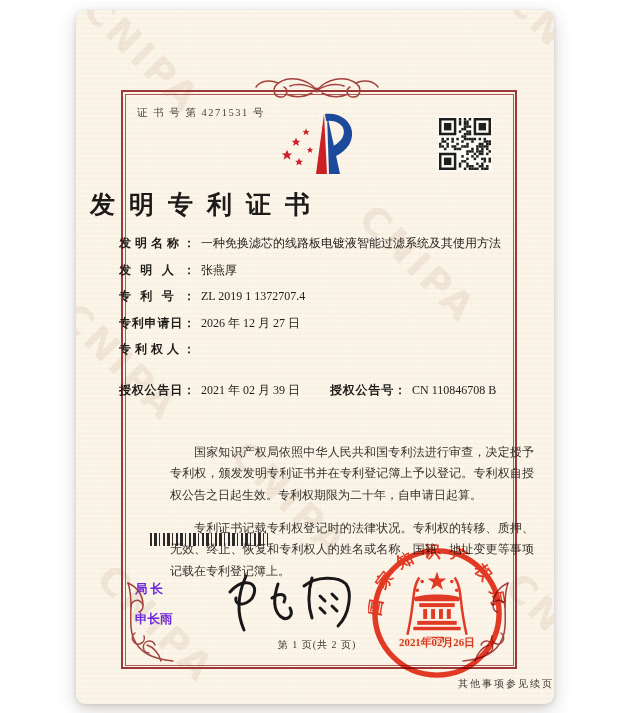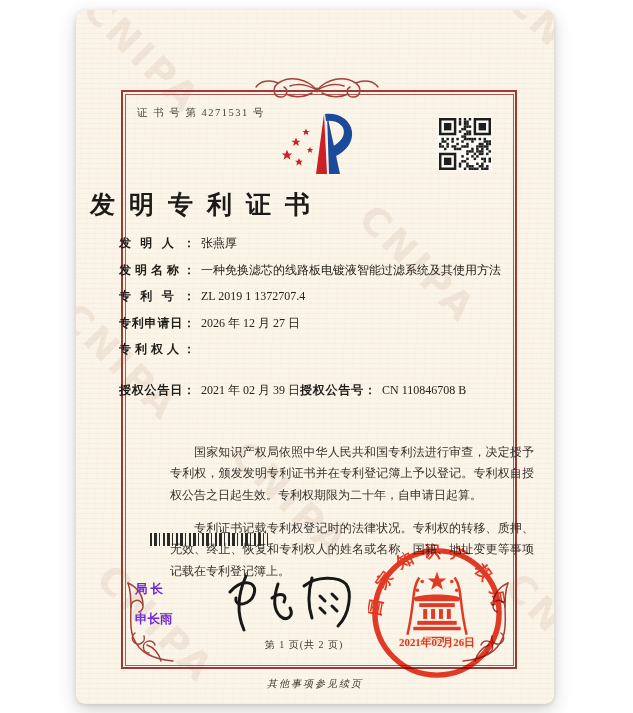--- a/index.html
+++ b/index.html
@@ -50,21 +50,21 @@
   }
   .fields{position:absolute;left:43px;top:226px;width:384px;font-size:12px;color:#24211d;}
   .frow{display:flex;margin-bottom:11.5px;line-height:15px;}
   .flabel{
     flex:0 0 76px;text-align:justify;text-align-last:justify;
     font-weight:bold;color:#1f1d1a;margin-right:6px;white-space:nowrap;
   }
   .fvalue{flex:1;}
   .grant{display:flex;margin-top:14px;line-height:15px;}
   .grant .pair{display:flex;}
-  .grant .pair+.pair{}
+  .grant .pair+.pair{margin-left:30px;}
   .paras{
     position:absolute;left:82px;top:420px;width:388px;left:80px;
     left:82px;
   }
   
   .paras{left:82px;}
   .paras p{
     margin:12px;font-size:12px;line-height:1.78;color:#35312c;
     text-indent:2em;text-align:justify;
   }
@@ -72,27 +72,27 @@
     position:absolute;left:74px;top:523px;width:118px;height:13px;
     background:repeating-linear-gradient(90deg,
       #2a2a2a 0 2px, transparent 2px 4px,
       #2a2a2a 4px 7px, transparent 7px 9px,
       #2a2a2a 9px 10px, transparent 10px 13px);
   }
   .signer{position:absolute;left:59px;top:571px;font-size:12.5px;font-weight:bold;color:#6d28d9;}
   .signer .t{letter-spacing:3px;margin-bottom:13px;}
   .signature{position:absolute;left:136px;top:558px;}
   .page-num{
-    position:absolute;left:32px;width:392px;top:628px;text-align:center;
+    position:absolute;left:45px;width:392px;top:628px;text-align:center;
     font-size:10px;color:#3c3832;letter-spacing:1px;
   }
   .seal{position:absolute;left:292px;top:534px;mix-blend-mode:multiply;opacity:.95;}
   .footer-note{
-    position:absolute;left:0;right:0;top:667px;text-align:center;
-    font-size:10px;font-style:italic;color:#3c3832;letter-spacing:2px;
+    position:absolute;left:0;right:0;top:667px;text-align:right;
+    font-size:10px;color:#3c3832;letter-spacing:2px;
   }
 </style>
 </head>
 <body>
 
 <div class="page">
   <div class="texture"></div>
 
   <span class="wm" style="left:-8px;top:22px">CNIPA</span>
   <span class="wm" style="left:416px;top:14px">CNIPA</span>
@@ -277,26 +277,26 @@
       <rect x="37.5" y="50" width="2.5" height="2.5"></rect>
       <rect x="42.5" y="50" width="2.5" height="2.5"></rect>
       <rect x="45" y="50" width="2.5" height="2.5"></rect>
       <rect x="47.5" y="50" width="2.5" height="2.5"></rect>
     </svg>
 
   <div class="title">发明专利证书</div>
 
   <div class="fields">
     <div class="frow">
+      <span class="flabel">发明名称：</span>
+      <span class="fvalue">一种免换滤芯的线路板电镀液智能过滤系统及其使用方法</span>
+    </div>
+    <div class="frow">
       <span class="flabel">发明人：</span>
       <span class="fvalue">张燕厚</span>
-    </div>
-    <div class="frow">
-      <span class="flabel">发明名称：</span>
-      <span class="fvalue">一种免换滤芯的线路板电镀液智能过滤系统及其使用方法</span>
     </div>
     <div class="frow">
       <span class="flabel">专利号：</span>
       <span class="fvalue">ZL 2019 1 1372707.4</span>
     </div>
     <div class="frow">
       <span class="flabel">专利申请日：</span>
       <span class="fvalue">2026 年 12 月 27 日</span>
     </div>
     <div class="frow">

